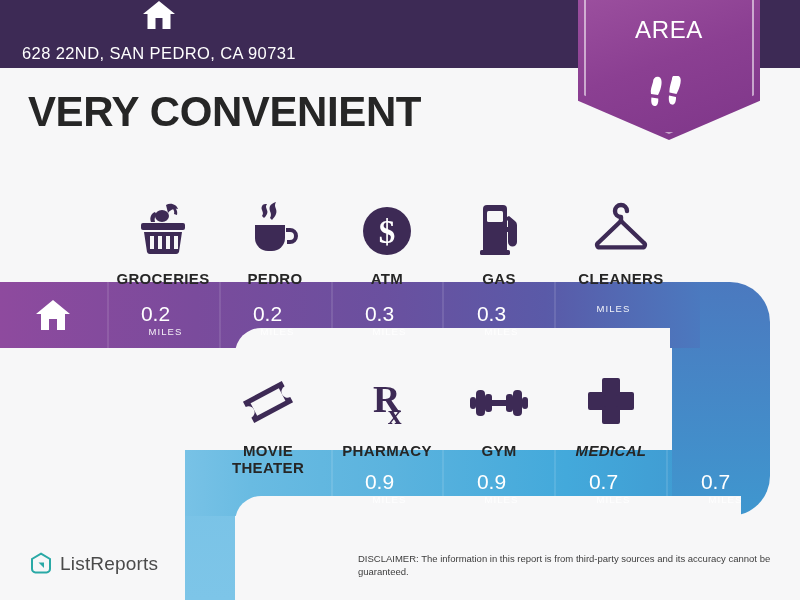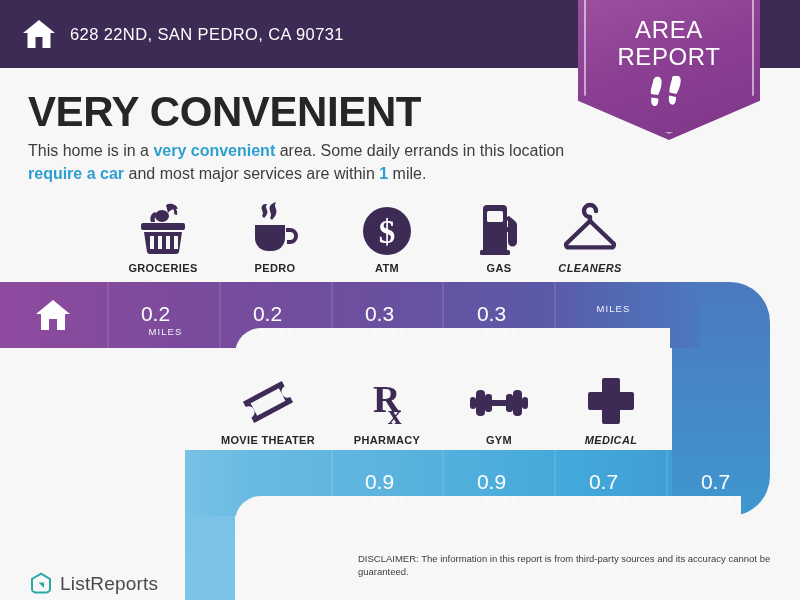--- a/index.html
+++ b/index.html
@@ -11,21 +11,21 @@
   }
   #canvas{position:relative;width:800px;height:600px;}
 
   
   .header{
     position:absolute;left:0;top:0;width:800px;height:68px;
     background:#3d2a55;
   }
   .header-inner{
     position:absolute;left:22px;top:0;height:68px;
-    display:flex;align-items:center;gap:14px;
+    display:flex;align-items:center;gap:14px;flex-direction:column;
   }
   .header-home{width:34px;height:30px;display:block;}
   .header-address{
     color:#ffffff;font-size:16.5px;letter-spacing:.4px;font-weight:400;
     white-space:nowrap;
   }
 
   
   .badge{
     position:absolute;left:578px;top:0;width:182px;height:140px;
@@ -65,31 +65,31 @@
   
   .snake{position:absolute;left:0;top:282px;width:800px;height:318px;}
 
   
   .icon-row{position:absolute;left:0;width:800px;}
   .icon-cell{
     position:absolute;width:112px;text-align:center;
   }
   .icon-glyph{height:56px;display:flex;align-items:flex-end;justify-content:center;}
   .icon-label{
-    margin-top:6px;font-size:11px;font-weight:bold;color:#262626;letter-spacing:.35px;
+    margin-top:14px;font-size:15px;font-weight:bold;color:#262626;letter-spacing:.35px;
   }
 
   
   .dist{position:absolute;width:97px;text-align:center;color:#fff;}
   .dist-val{font-size:21px;line-height:23px;font-weight:400;}
   .dist-unit{font-size:9.5px;letter-spacing:1.1px;margin-top:1px;opacity:.92;padding-left:20px;}
 
   
   .logo{
-    position:absolute;left:30px;top:552px;display:flex;align-items:center;gap:8px;margin-top:20px;
+    position:absolute;left:30px;top:552px;display:flex;align-items:center;gap:8px;
   }
   .logo-text{font-size:19px;color:#4a4a4a;letter-spacing:.2px;}
   .disclaimer{
     position:absolute;left:358px;top:553px;width:430px;
     font-size:9.5px;line-height:12.5px;color:#3d3d3d;
   }
   .disclaimer b{font-weight:normal;}
 </style>
 </head>
 <body>
@@ -103,36 +103,34 @@
       </svg>
       <span class="header-address">628 22ND, SAN PEDRO, CA 90731</span>
     </div>
   </div>
 
   <div class="badge">
     <div class="badge-shape"></div>
     <div class="badge-inner-line"></div>
     <div class="badge-text">
       <div>AREA</div>
-      <div>REPORT</div>
     </div>
     <div class="badge-feet">
       <svg width="44" height="34" viewBox="0 0 44 34">
         <g fill="#ffffff">
           <path d="M6 6 C6 2 9 0 12 1 C15 2 15 7 14 11 C13 15 12 17 11 19 L4 18 C3 14 5 10 6 6 Z"></path>
           <path d="M4.4 21.5 L11.2 22.4 C11.6 26 10.6 30 7.6 30 C4.6 30 3.8 26 4.4 21.5 Z"></path>
           <path d="M25 3 C25 -1 28.5 -1.4 31.5 0 C34.5 1.4 34 6 32.8 10 C31.6 14 30.5 16 29.5 18 L22.5 16.5 C22 12.5 24 7 25 3 Z"></path>
           <path d="M22 19.5 L29 21 C29.2 25 28 29 25 28.6 C22 28.2 21.4 24 22 19.5 Z"></path>
         </g>
       </svg>
     </div>
   </div>
 
   <div class="title">VERY CONVENIENT</div>
-  <div class="desc"><span>This home is in a </span><span class="hl">very convenient</span><span> area. Some daily errands in this location </span><span class="hl">require a car</span><span> and most major services are within </span><span class="hl">1</span><span> mile.</span></div>
 
   <svg class="snake" viewBox="0 0 800 318">
     <defs>
       <linearGradient id="gTop" x1="0" y1="0" x2="1" y2="0">
         <stop offset="0" stop-color="#8e4a9e"></stop>
         <stop offset="0.28" stop-color="#7a4b9c"></stop>
         <stop offset="0.55" stop-color="#6a509f"></stop>
         <stop offset="0.78" stop-color="#5a5aa8"></stop>
         <stop offset="1" stop-color="#4b79bf"></stop>
       </linearGradient>
@@ -243,21 +241,21 @@
             <path d="M12 7 a4 4 0 0 1 4 -4 h16 a4 4 0 0 1 4 4 v41 h-24 z"></path>
             <rect x="9" y="48" width="30" height="5" rx="1.6"></rect>
             <path d="M38 14 l6 5 a5 5 0 0 1 2 4 v17 a4.5 4.5 0 0 1 -9 0 v-10 h-2 v-5 h2 v-6 l-3 -3 z"></path>
           </g>
           <rect x="16" y="9" width="16" height="11" rx="1.5" fill="#f7f7f8"></rect>
         </svg>
       </div>
       <div class="icon-label">GAS</div>
     </div>
 
-    <div class="icon-cell" style="left:534px;font-style:italic;">
+    <div class="icon-cell" style="left:565px;">
       <div class="icon-glyph">
         <svg width="62" height="54" viewBox="0 0 62 54">
           <g fill="none" stroke="#3d2a55" stroke-width="4.4" stroke-linecap="round" stroke-linejoin="round">
             <path d="M31 19 v-4 a6 6 0 1 1 6 -6"></path>
             <path d="M31 19 L8 41 a2.5 2.5 0 0 0 1.8 4.4 h42.4 A2.5 2.5 0 0 0 54 41 z"></path>
           </g>
         </svg>
       </div>
       <div class="icon-label">CLEANERS</div>
     </div>

